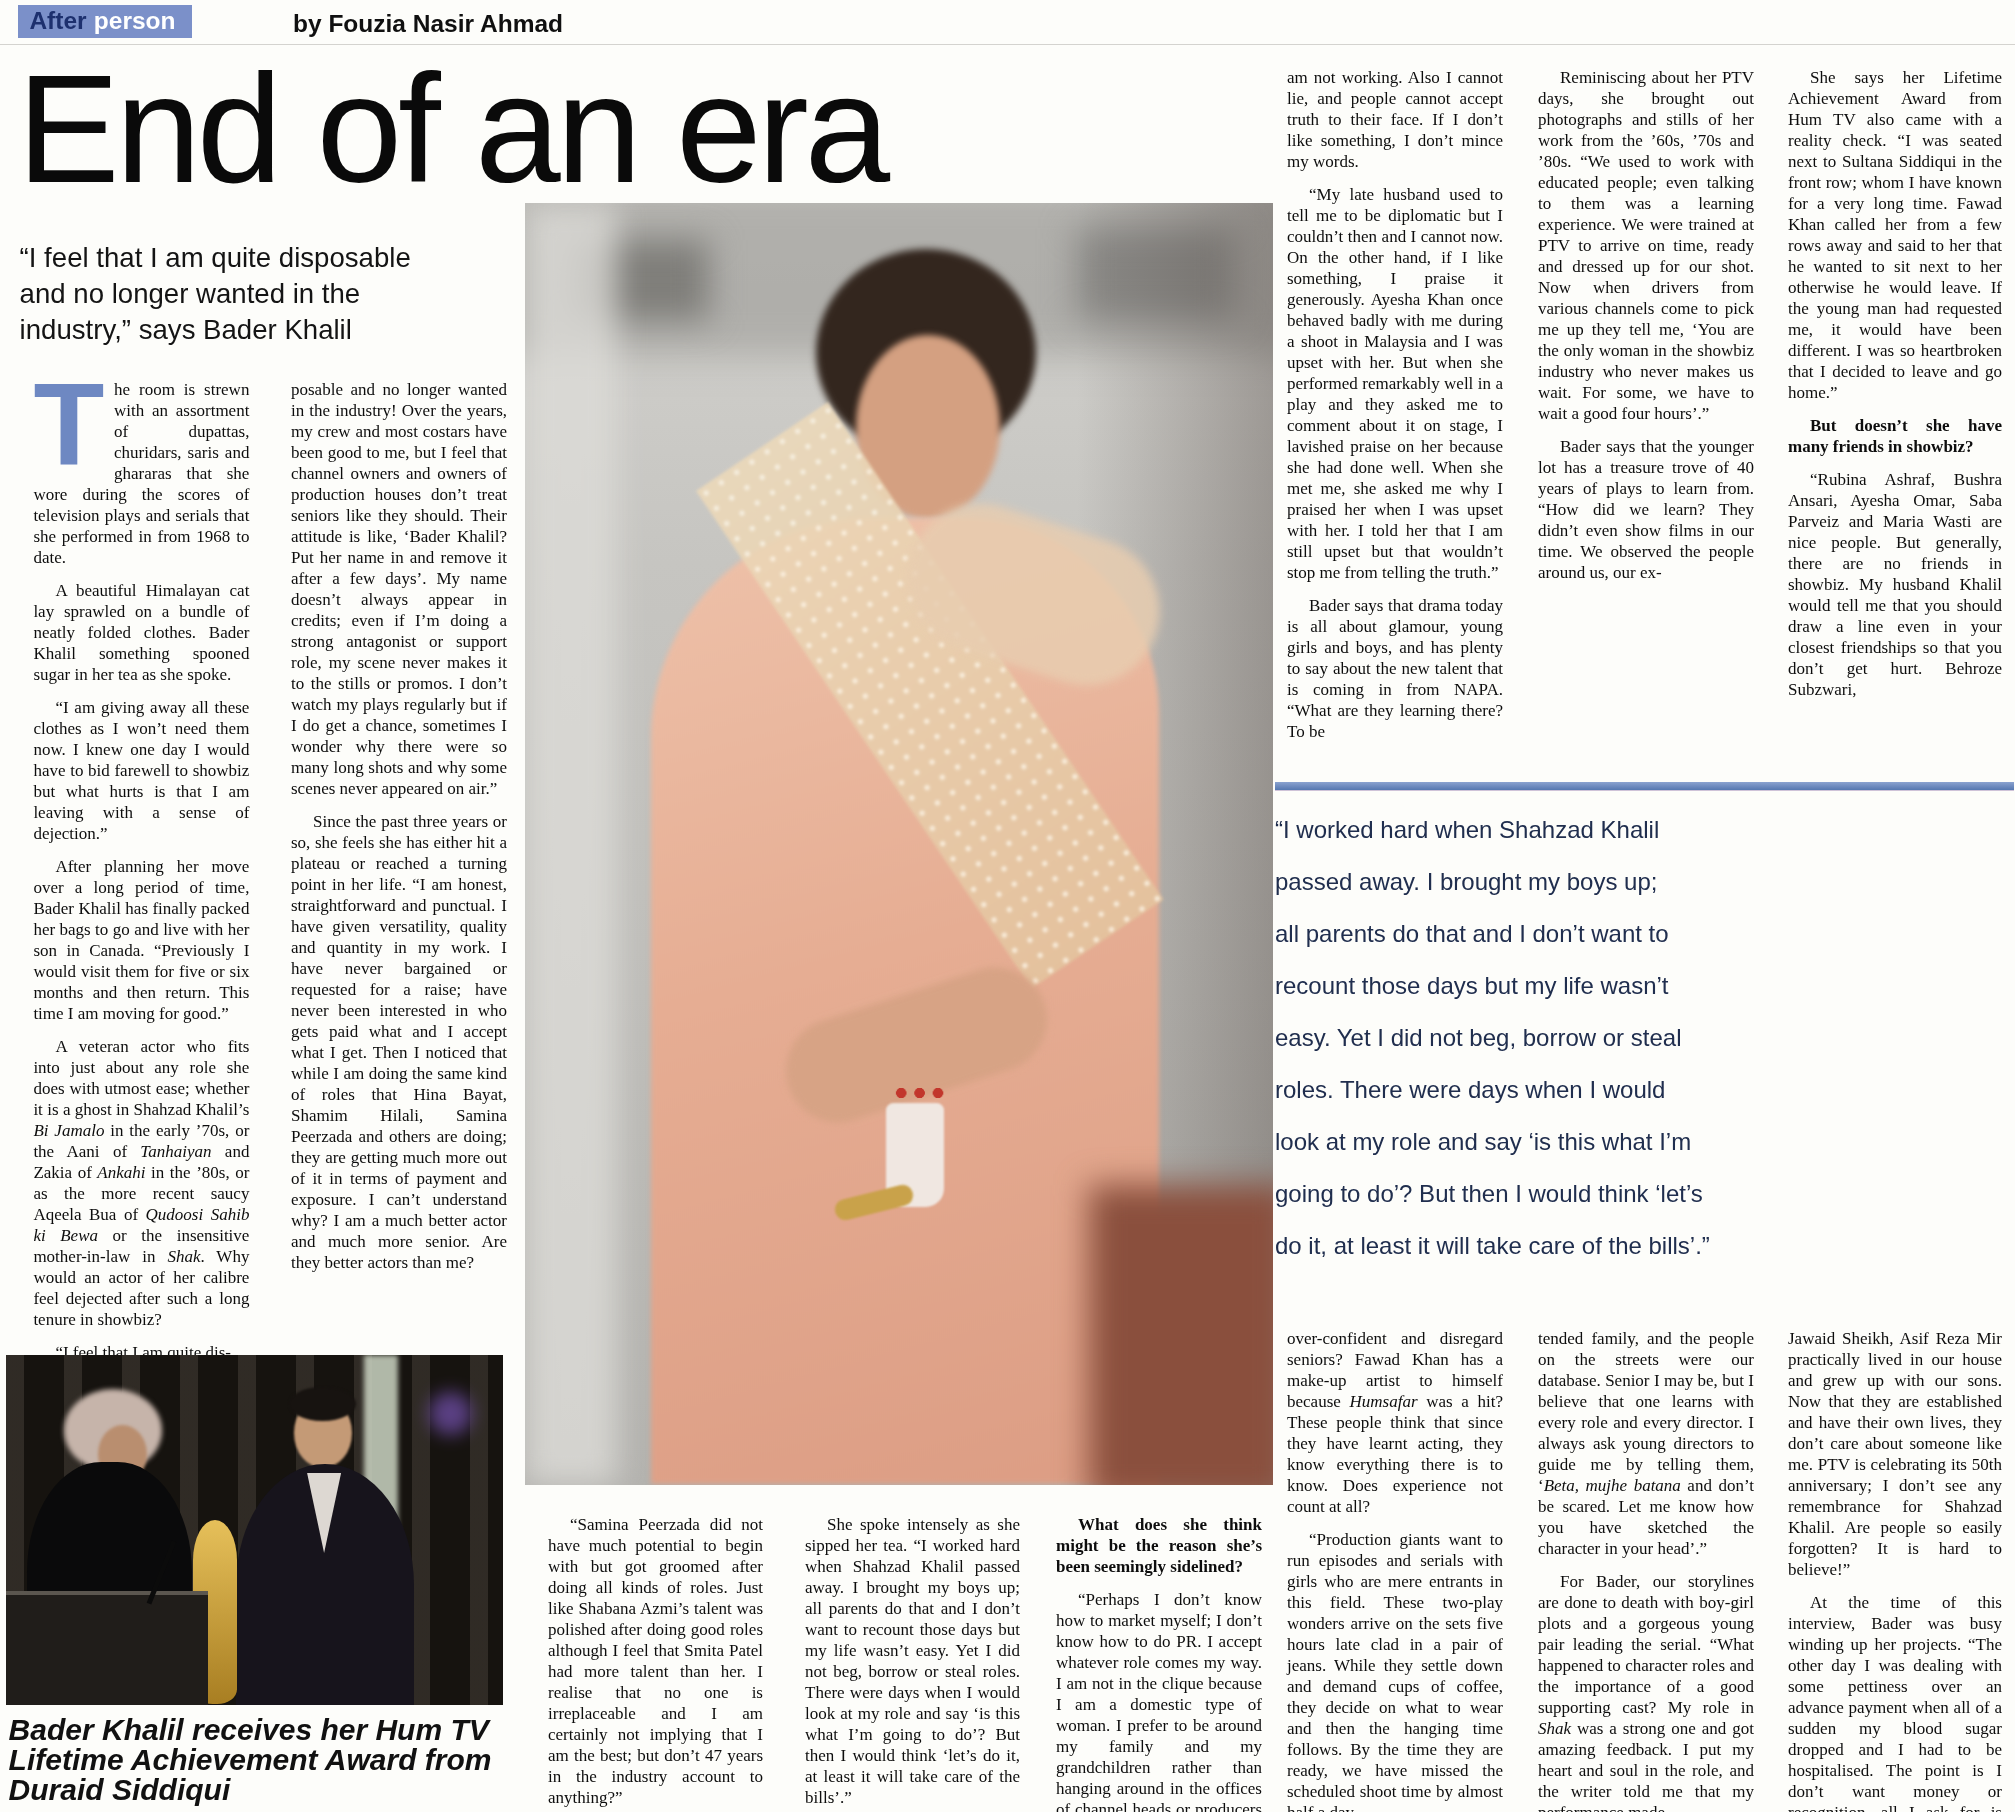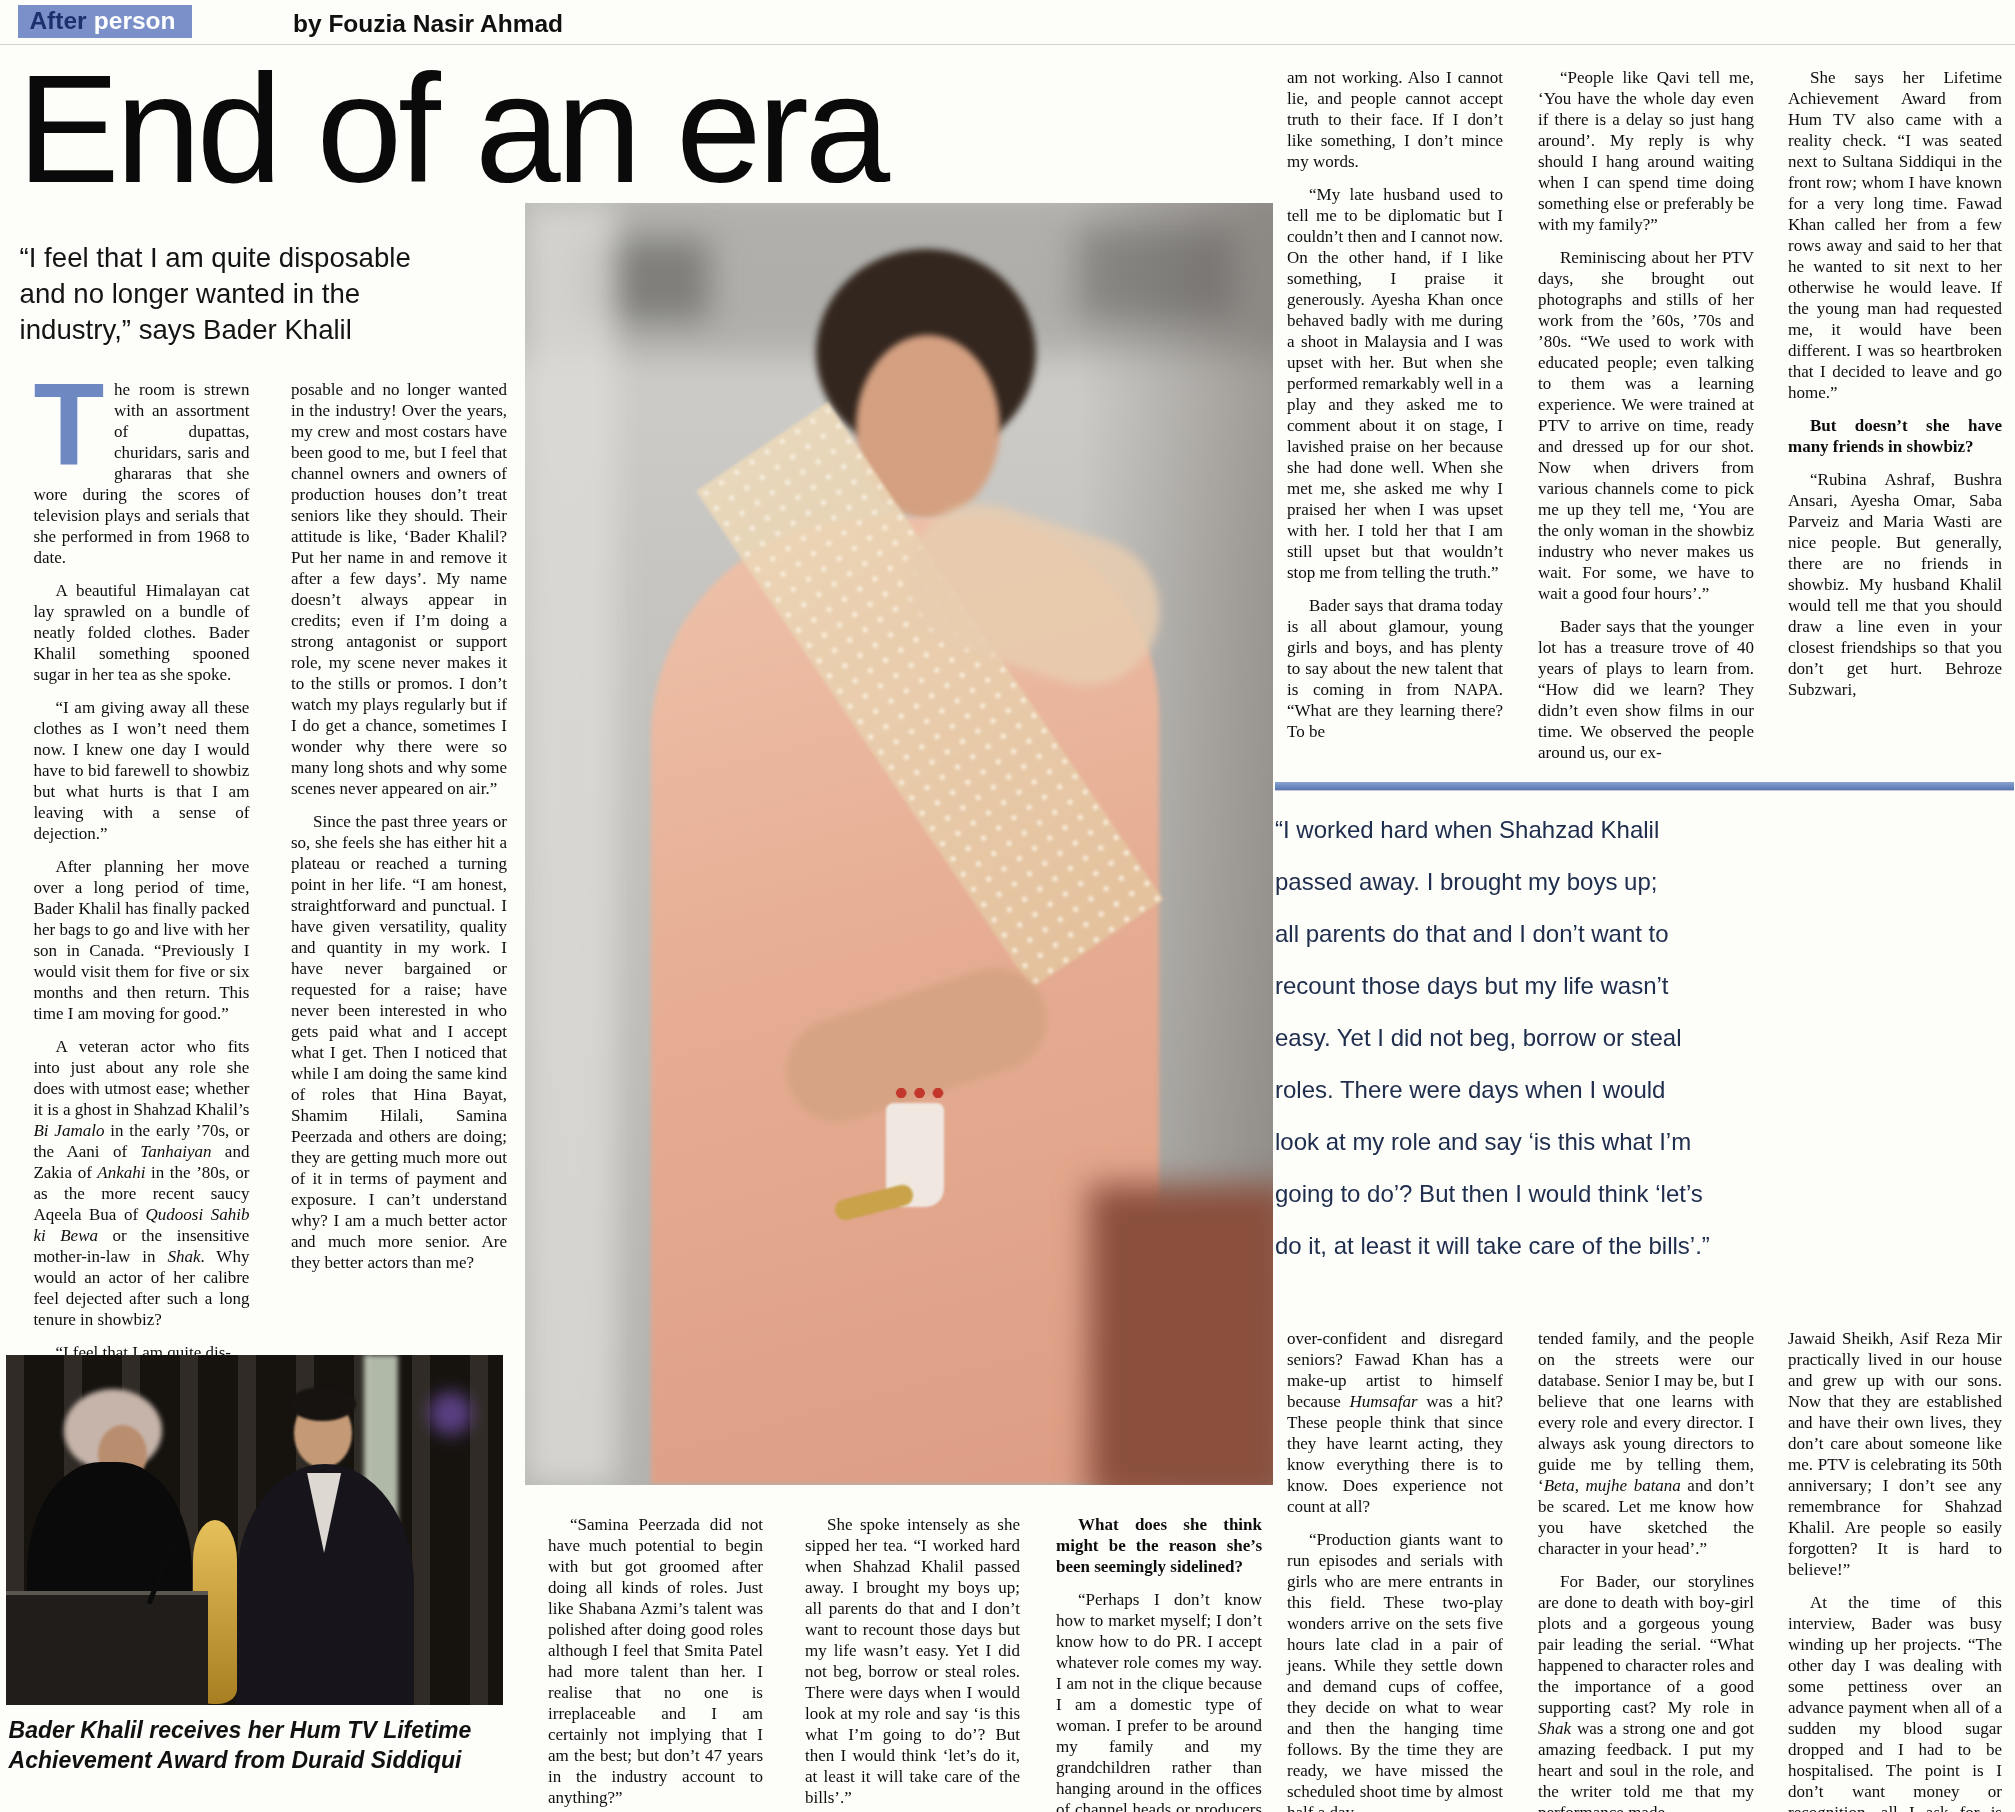--- a/index.html
+++ b/index.html
@@ -28,21 +28,21 @@
   .dropcap{float:left;font-family:"Liberation Sans",sans-serif;font-weight:bold;
            font-size:116px;line-height:85px;color:#6e88c2;margin:3.7px 9.8px 0 0;}
   
   .pq-rule{position:absolute;left:1275px;top:782px;width:739px;height:8px;
            background:linear-gradient(#8aa2cf,#5577b0);border-bottom:1.8px solid #cfc3d8;}
   .pullquote{position:absolute;left:1275px;top:804px;width:741px;
              font-family:"Liberation Sans",sans-serif;font-size:24px;line-height:52px;
              color:#202e4e;white-space:pre-line;}
   
   .caption{position:absolute;left:8.6px;top:1715px;width:484px;font-family:"Liberation Sans",sans-serif;
-           font-weight:bold;font-style:italic;font-size:23px;line-height:30px;color:#111;}
+           font-weight:bold;font-style:italic;font-size:30px;line-height:30px;color:#111;}
   
   .photo{position:absolute;overflow:hidden;}
   .photo div{position:absolute;}
   .main-photo{left:525px;top:203px;width:748px;height:1282px;
               background:linear-gradient(180deg,#d3d2ce 0%,#c6c5c1 28%,#bfbeba 58%,#b3b2ae 100%);}
   .award-photo{left:6.1px;top:1355px;width:497px;height:350px;background:#16130f;}
 </style>
 </head>
 <body>
 
@@ -90,21 +90,20 @@
     <div style="left:309px;top:989px;width:80px;height:21px;background:#c9a24a;border-radius:10.4px;transform:rotate(-14deg);filter:blur(1.2px);"></div>
     <div style="right:-18.4px;bottom:-18.4px;width:202px;height:318px;background:#8a4f3d;filter:blur(16px);"></div>
   </div>
 
   <div class="col" style="left:1275px;top:55px;width:240px;height:723px">
       <p class="noindent">am not working. Also I cannot lie, and people cannot accept truth to their face. If I don’t like something, I don’t mince my words.</p>
       <p>“My late husband used to tell me to be diplomatic but I couldn’t then and I cannot now. On the other hand, if I like something, I praise it generously. Ayesha Khan once behaved badly with me during a shoot in Malaysia and I was upset with her. But when she performed remarkably well in a play and they asked me to comment about it on stage, I lavished praise on her because she had done well. When she met me, she asked me why I praised her when I was upset with her. I told her that I am still upset but that wouldn’t stop me from telling the truth.”</p>
       <p>Bader says that drama today is all about glamour, young girls and boys, and has plenty to say about the new talent that is coming in from NAPA. “What are they learning there? To be</p>
     </div>
   <div class="col" style="left:1526px;top:55px;width:240px;height:723px">
-      <p>“People like Qavi tell me, ‘You have the whole day even if there is a delay so just hang around’. My reply is why should I hang around waiting when I can spend time doing something else or preferably be with my family?”</p>
       <p>Reminiscing about her PTV days, she brought out photographs and stills of her work from the ’60s, ’70s and ’80s. “We used to work with educated people; even talking to them was a learning experience. We were trained at PTV to arrive on time, ready and dressed up for our shot. Now when drivers from various channels come to pick me up they tell me, ‘You are the only woman in the showbiz industry who never makes us wait. For some, we have to wait a good four hours’.”</p>
       <p>Bader says that the younger lot has a treasure trove of 40 years of plays to learn from. “How did we learn? They didn’t even show films in our time. We observed the people around us, our ex-</p>
     </div>
   <div class="col" style="left:1776px;top:55px;width:238px;height:723px">
       <p>She says her Lifetime Achievement Award from Hum TV also came with a reality check. “I was seated next to Sultana Siddiqui in the front row; whom I have known for a very long time. Fawad Khan called her from a few rows away and said to her that he wanted to sit next to her otherwise he would leave. If the young man had requested me, it would have been different. I was so heartbroken that I decided to leave and go home.”</p>
       <p class="bold">But doesn’t she have many friends in showbiz?</p>
       <p>“Rubina Ashraf, Bushra Ansari, Ayesha Omar, Saba Parveiz and Maria Wasti are nice people. But generally, there are no friends in showbiz. My husband Khalil would tell me that you should draw a line even in your closest friendships so that you don’t get hurt. Behroze Subzwari,</p>
     </div>
 
   <div class="pq-rule"></div>

